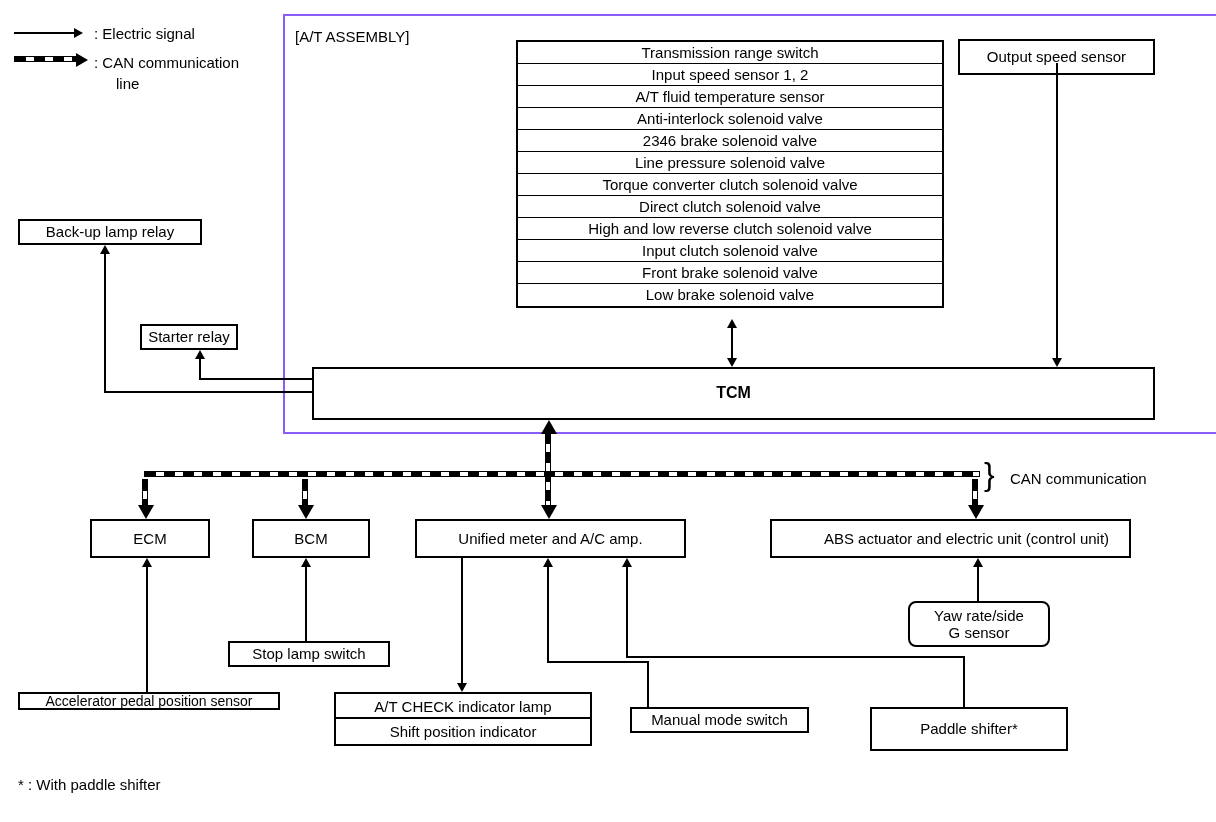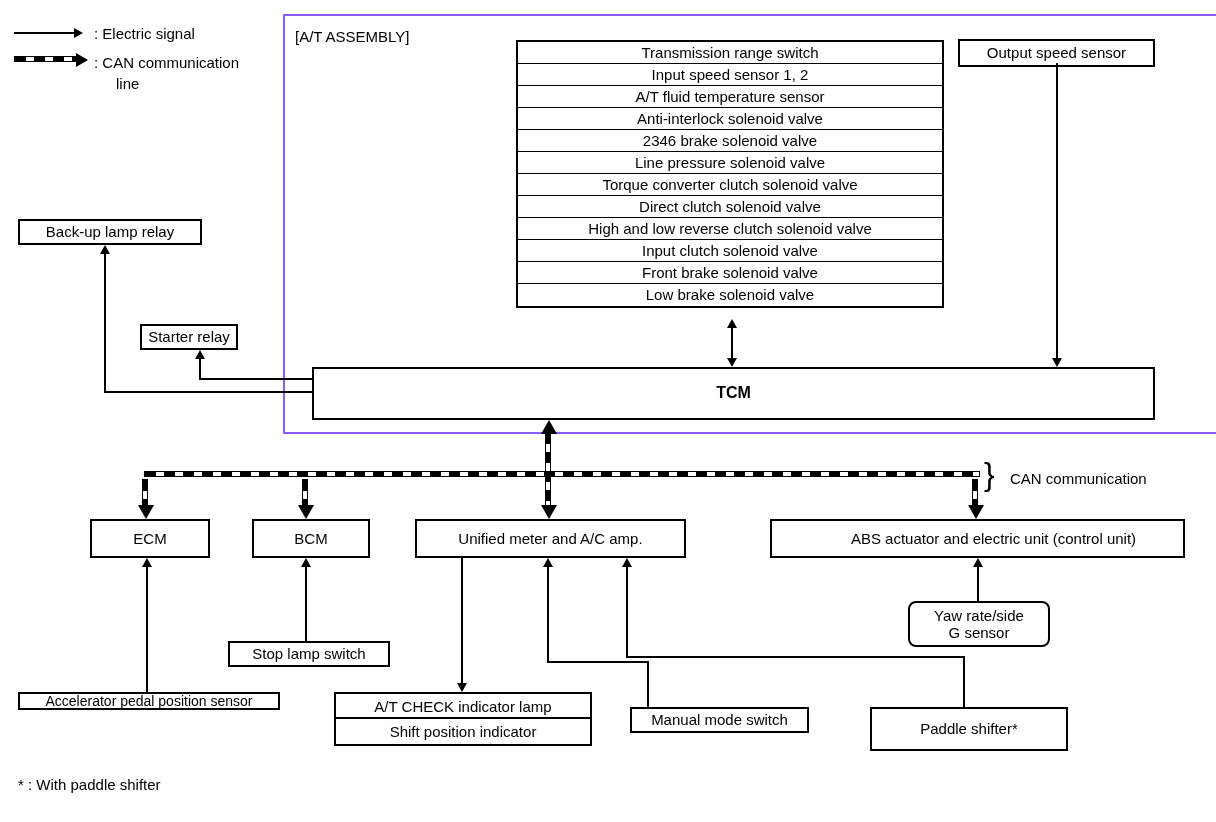--- a/index.html
+++ b/index.html
@@ -83,21 +83,21 @@
     <div class="crow">2346 brake solenoid valve</div>
     <div class="crow">Line pressure solenoid valve</div>
     <div class="crow">Torque converter clutch solenoid valve</div>
     <div class="crow">Direct clutch solenoid valve</div>
     <div class="crow">High and low reverse clutch solenoid valve</div>
     <div class="crow">Input clutch solenoid valve</div>
     <div class="crow">Front brake solenoid valve</div>
     <div class="crow">Low brake solenoid valve</div>
   </div>
 
-  <div class="box" style="left:958px; top:39px; width:197px; height:28px;">Output speed sensor</div>
+  <div class="box" style="left:958px; top:39px; width:197px; height:36px;">Output speed sensor</div>
 
   <div class="box tcm" style="left:312px; top:367px; width:843px; height:53px;">TCM</div>
 
   <div class="arr up" style="left:727px; top:319px;"></div>
   <div class="vline" style="left:731px; top:326px; height:34px;"></div>
   <div class="arr down" style="left:727px; top:358px;"></div>
 
   <div class="vline" style="left:1056px; top:63px; height:296px;"></div>
   <div class="arr down" style="left:1052px; top:358px;"></div>
 
@@ -126,21 +126,21 @@
 
   <div class="can-v" style="left:972px; top:479px; height:28px;"></div>
   <div class="can-arr down" style="left:968px; top:505px;"></div>
 
   <div class="brace">}</div>
   <div class="lbl" style="left:1010px; top:470px;">CAN communication</div>
 
   <div class="box" style="left:90px; top:519px; width:120px; height:39px;">ECM</div>
   <div class="box" style="left:252px; top:519px; width:118px; height:39px;">BCM</div>
   <div class="box" style="left:415px; top:519px; width:271px; height:39px;">Unified meter and A/C amp.</div>
-  <div class="box" style="left:770px; top:519px; width:415px; height:39px;padding-left:32px;">ABS actuator and electric unit (control unit)</div>
+  <div class="box" style="left:770px; top:519px; width:361px; height:39px;padding-left:32px;">ABS actuator and electric unit (control unit)</div>
 
   <div class="box" style="left:228px; top:641px; width:162px; height:26px;">Stop lamp switch</div>
   <div class="vline" style="left:305px; top:565px; height:76px;"></div>
   <div class="arr up" style="left:301px; top:558px;"></div>
 
   <div class="box" style="left:18px; top:692px; width:262px; height:18px; font-size:14px;">Accelerator pedal position sensor</div>
   <div class="vline" style="left:146px; top:565px; height:127px;"></div>
   <div class="arr up" style="left:142px; top:558px;"></div>
 
   <div class="two-cell">

